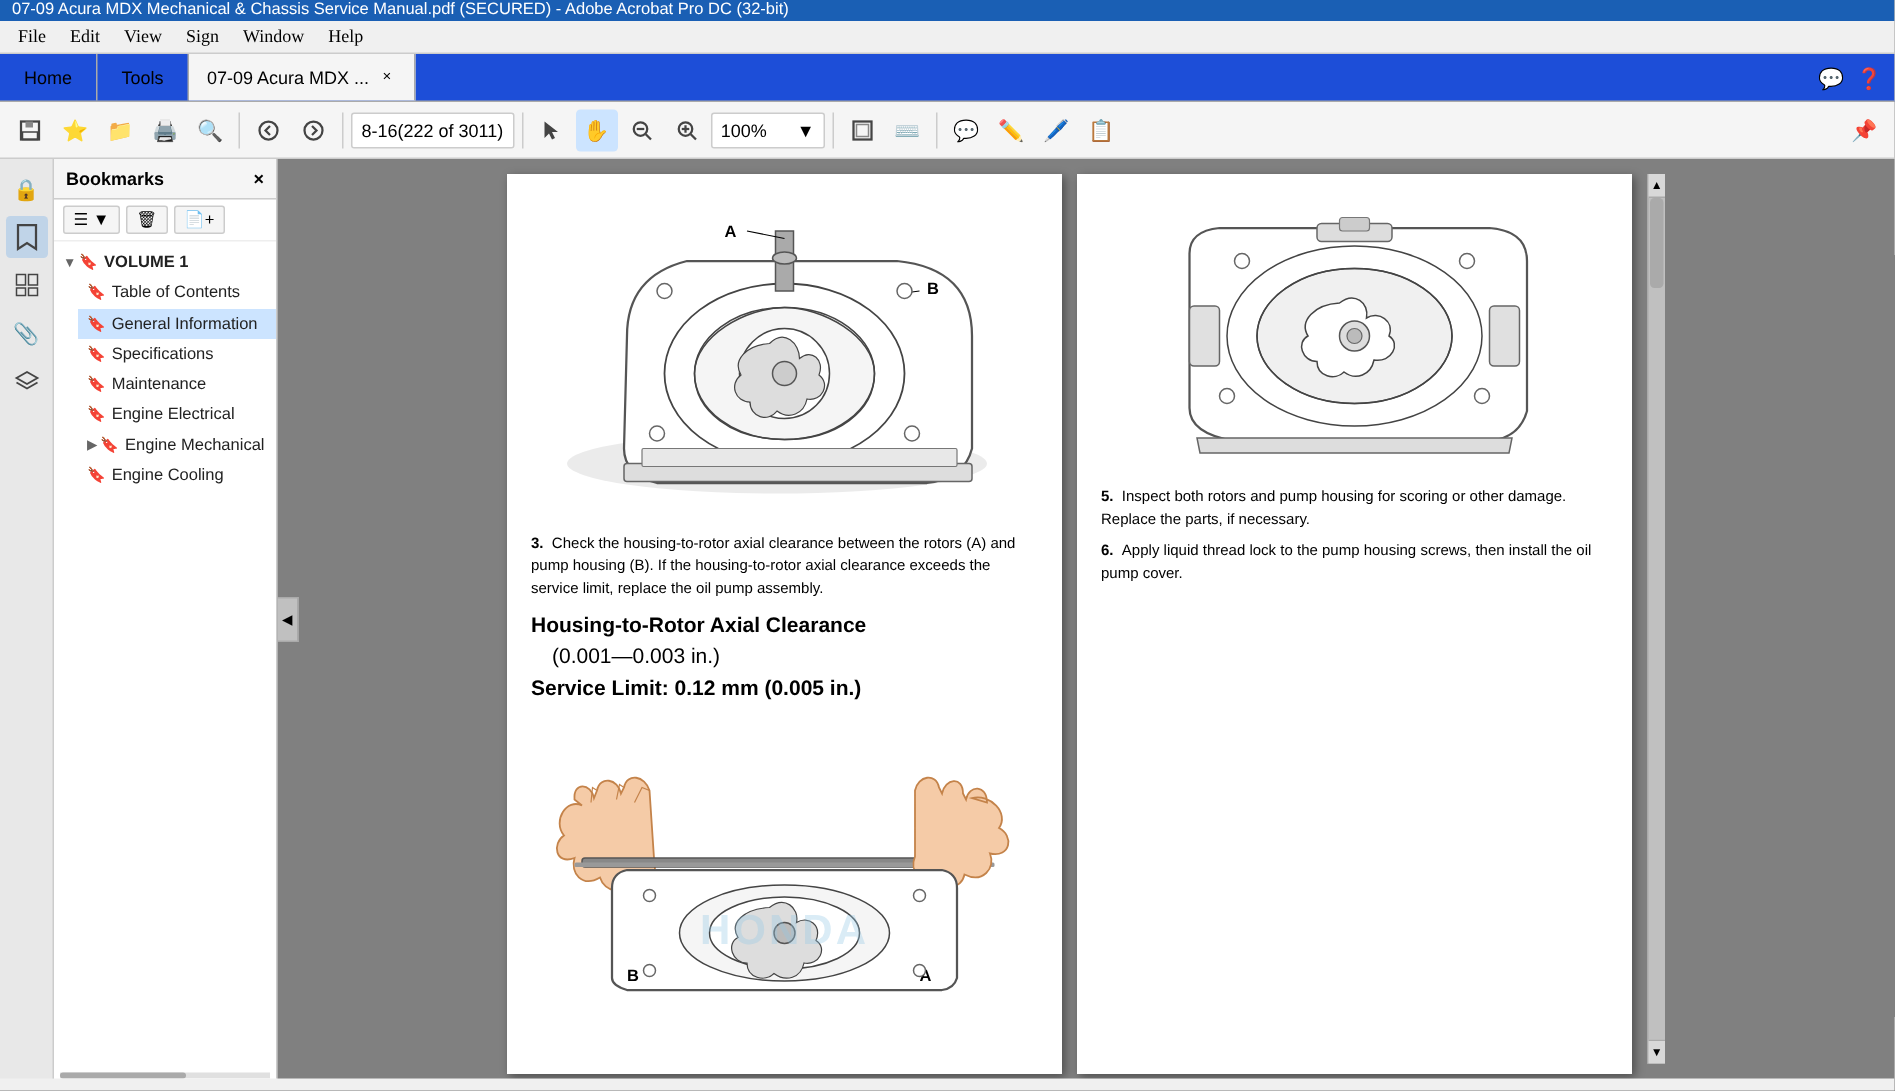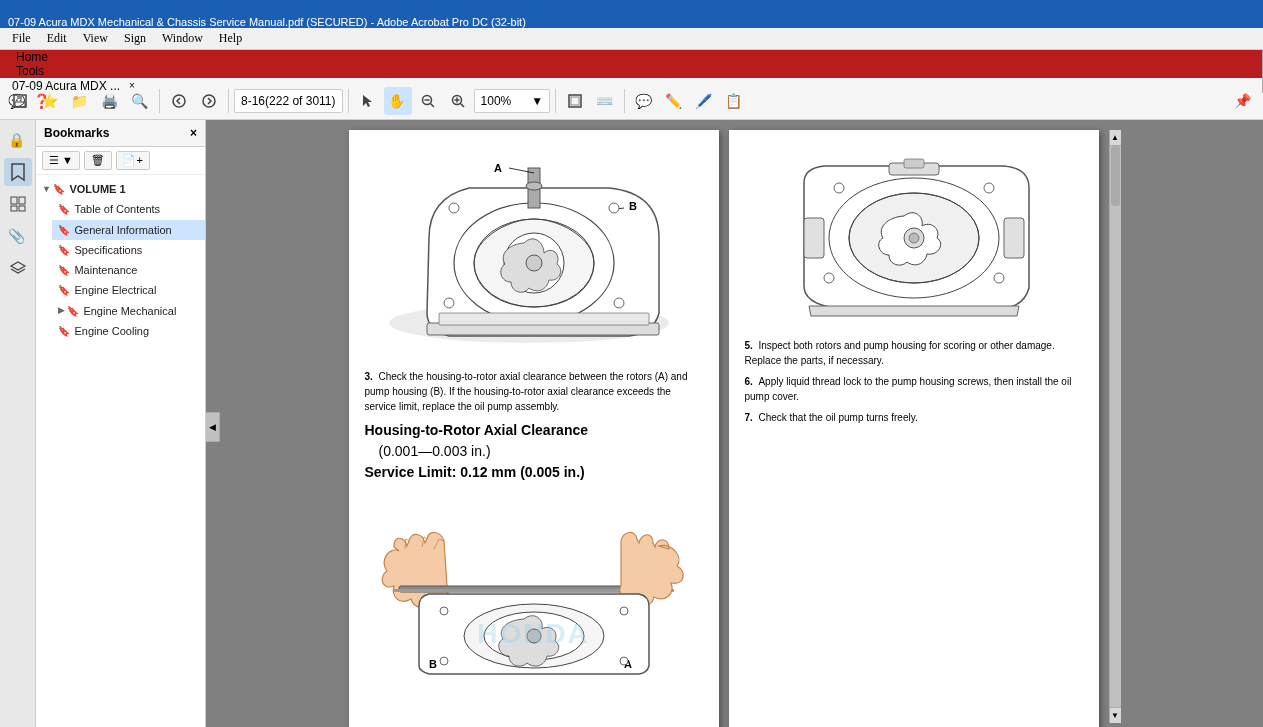--- a/index.html
+++ b/index.html
@@ -2,23 +2,23 @@
 <html><head>
   <meta charset="utf-8">
   <style>
     * { margin: 0; padding: 0; box-sizing: border-box; }
     body { font-family: Arial, sans-serif; font-size: 12px; background: #f0f0f0; width: 1263px; height: 727px; overflow: hidden; }
 
     
     #title-bar {
       background: #1a5fb4;
       color: white;
-      height: 28px;
-      display: flex;
-      align-items: flex-end;
+      height: 14px;
+      display: flex;
+      align-items: flex-start;
       padding: 0 8px;
       font-size: 11px;
     }
 
     
     #menu-bar {
       background: #f0f0f0;
       height: 22px;
       display: flex;
       align-items: center;
@@ -27,26 +27,25 @@
       font-family: Liberation Serif, serif;
     }
     #menu-bar span {
       padding: 2px 8px;
       cursor: pointer;
       font-size: 12px;
     }
 
     
     #tab-bar {
-      background: #b91c1c;
+      background: #1d4ed8;
       height: 32px;
       display: flex;
       align-items: stretch;
       border-bottom: 1px solid #aaa;
-      flex-direction: column;
     }
     .tab-home, .tab-tools {
       padding: 0 16px;
       display: flex;
       align-items: center;
       font-size: 12px;
       cursor: pointer;
       border-right: 1px solid #aaa;
     }
     .tab-doc {
@@ -155,21 +154,21 @@
       justify-content: center;
       cursor: pointer;
       border-radius: 3px;
       font-size: 14px;
       color: #444;
     }
     .side-icon.active { background: #c0d4e8; }
 
     
     #bookmarks-panel {
-      width: 170px;
+      width: 149px;
       background: #fff;
       border-right: 1px solid #ccc;
       display: flex;
       flex-direction: column;
       overflow: hidden;
     }
     #bookmarks-header {
       display: flex;
       align-items: center;
       justify-content: space-between;
@@ -629,24 +628,20 @@
 
       <div class="page-content">
         <p class="step-text">
           <span class="bold">5.</span>
           &nbsp;<span>Inspect both rotors and pump housing for scoring or other damage. Replace the parts, if necessary.</span>
         </p>
         <p class="step-text">
           <span class="bold">6.</span>
           &nbsp;<span>Apply liquid thread lock to the pump housing screws, then install the oil pump cover.</span>
         </p>
-        <p class="step-text">
-          <span class="bold">7.</span>
-          &nbsp;<span>Check that the oil pump turns freely.</span>
-        </p>
       </div>
     </div>
 
     <div style="width:12px; background:#c0c0c0; border-left:1px solid #aaa; position:relative;">
       <div style="position:absolute;top:0;left:0;right:0;height:16px;background:#d8d8d8;border-bottom:1px solid #aaa;display:flex;align-items:center;justify-content:center;cursor:pointer;font-size:8px;">▲</div>
       <div style="position:absolute;top:16px;left:1px;right:1px;height:60px;background:#aaa;border-radius:3px;cursor:pointer;"></div>
       <div style="position:absolute;bottom:0;left:0;right:0;height:16px;background:#d8d8d8;border-top:1px solid #aaa;display:flex;align-items:center;justify-content:center;cursor:pointer;font-size:8px;">▼</div>
     </div>
   </div>
 </div>

